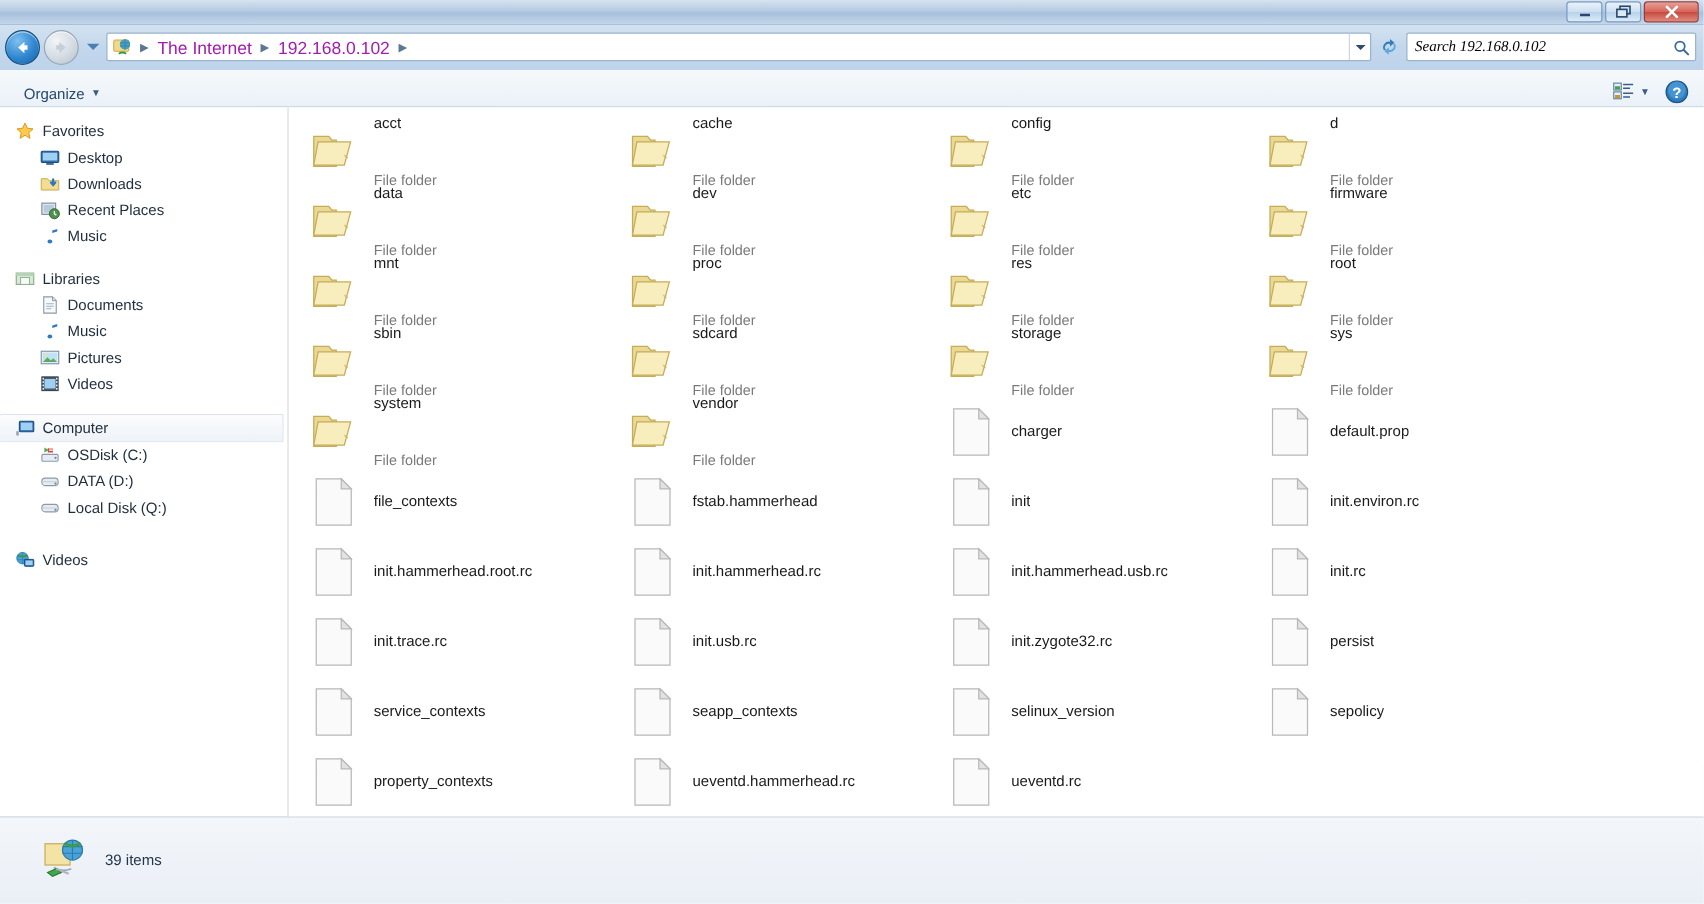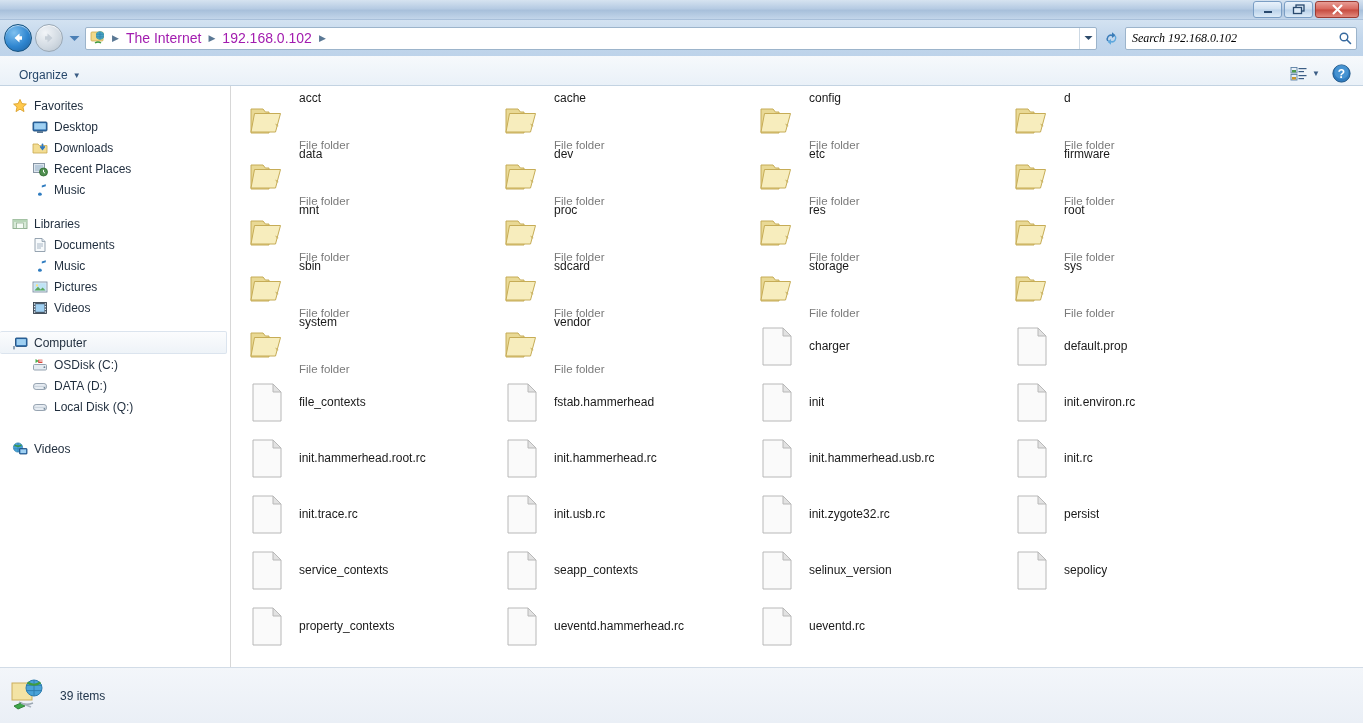--- a/index.html
+++ b/index.html
@@ -169,25 +169,25 @@
   .item .thumb { width: 44px; flex: none; display: flex; justify-content: center; }
   .item .meta { display: flex; flex-direction: column; justify-content: center; min-width: 0; gap: 32px; }
   .item .nm {
     font-size: 12px; color: #1a1a1a; line-height: 15px; white-space: nowrap;
     overflow: hidden; text-overflow: ellipsis;
   }
   .item .sub { font-size: 11.5px; color: #7a7a7a; line-height: 15px; }
 
   
   .status {
-    height: 56px; flex: none;
+    height: 70px; flex: none;
     background: linear-gradient(to bottom, #f3f6fa 0%, #eaeff6 100%);
     border-top: 1px solid #d2dce7;
     display: flex; align-items: center;
-    padding-left: 8px; gap: 14px;
+    padding-left: 32px; gap: 14px;
   }
   .status .txt { font-size: 12px; color: #22364c; }
 </style>
 </head>
 <body>
 
 <div class="window">
 
   <div class="titlebar">
     <div class="wbtns">

